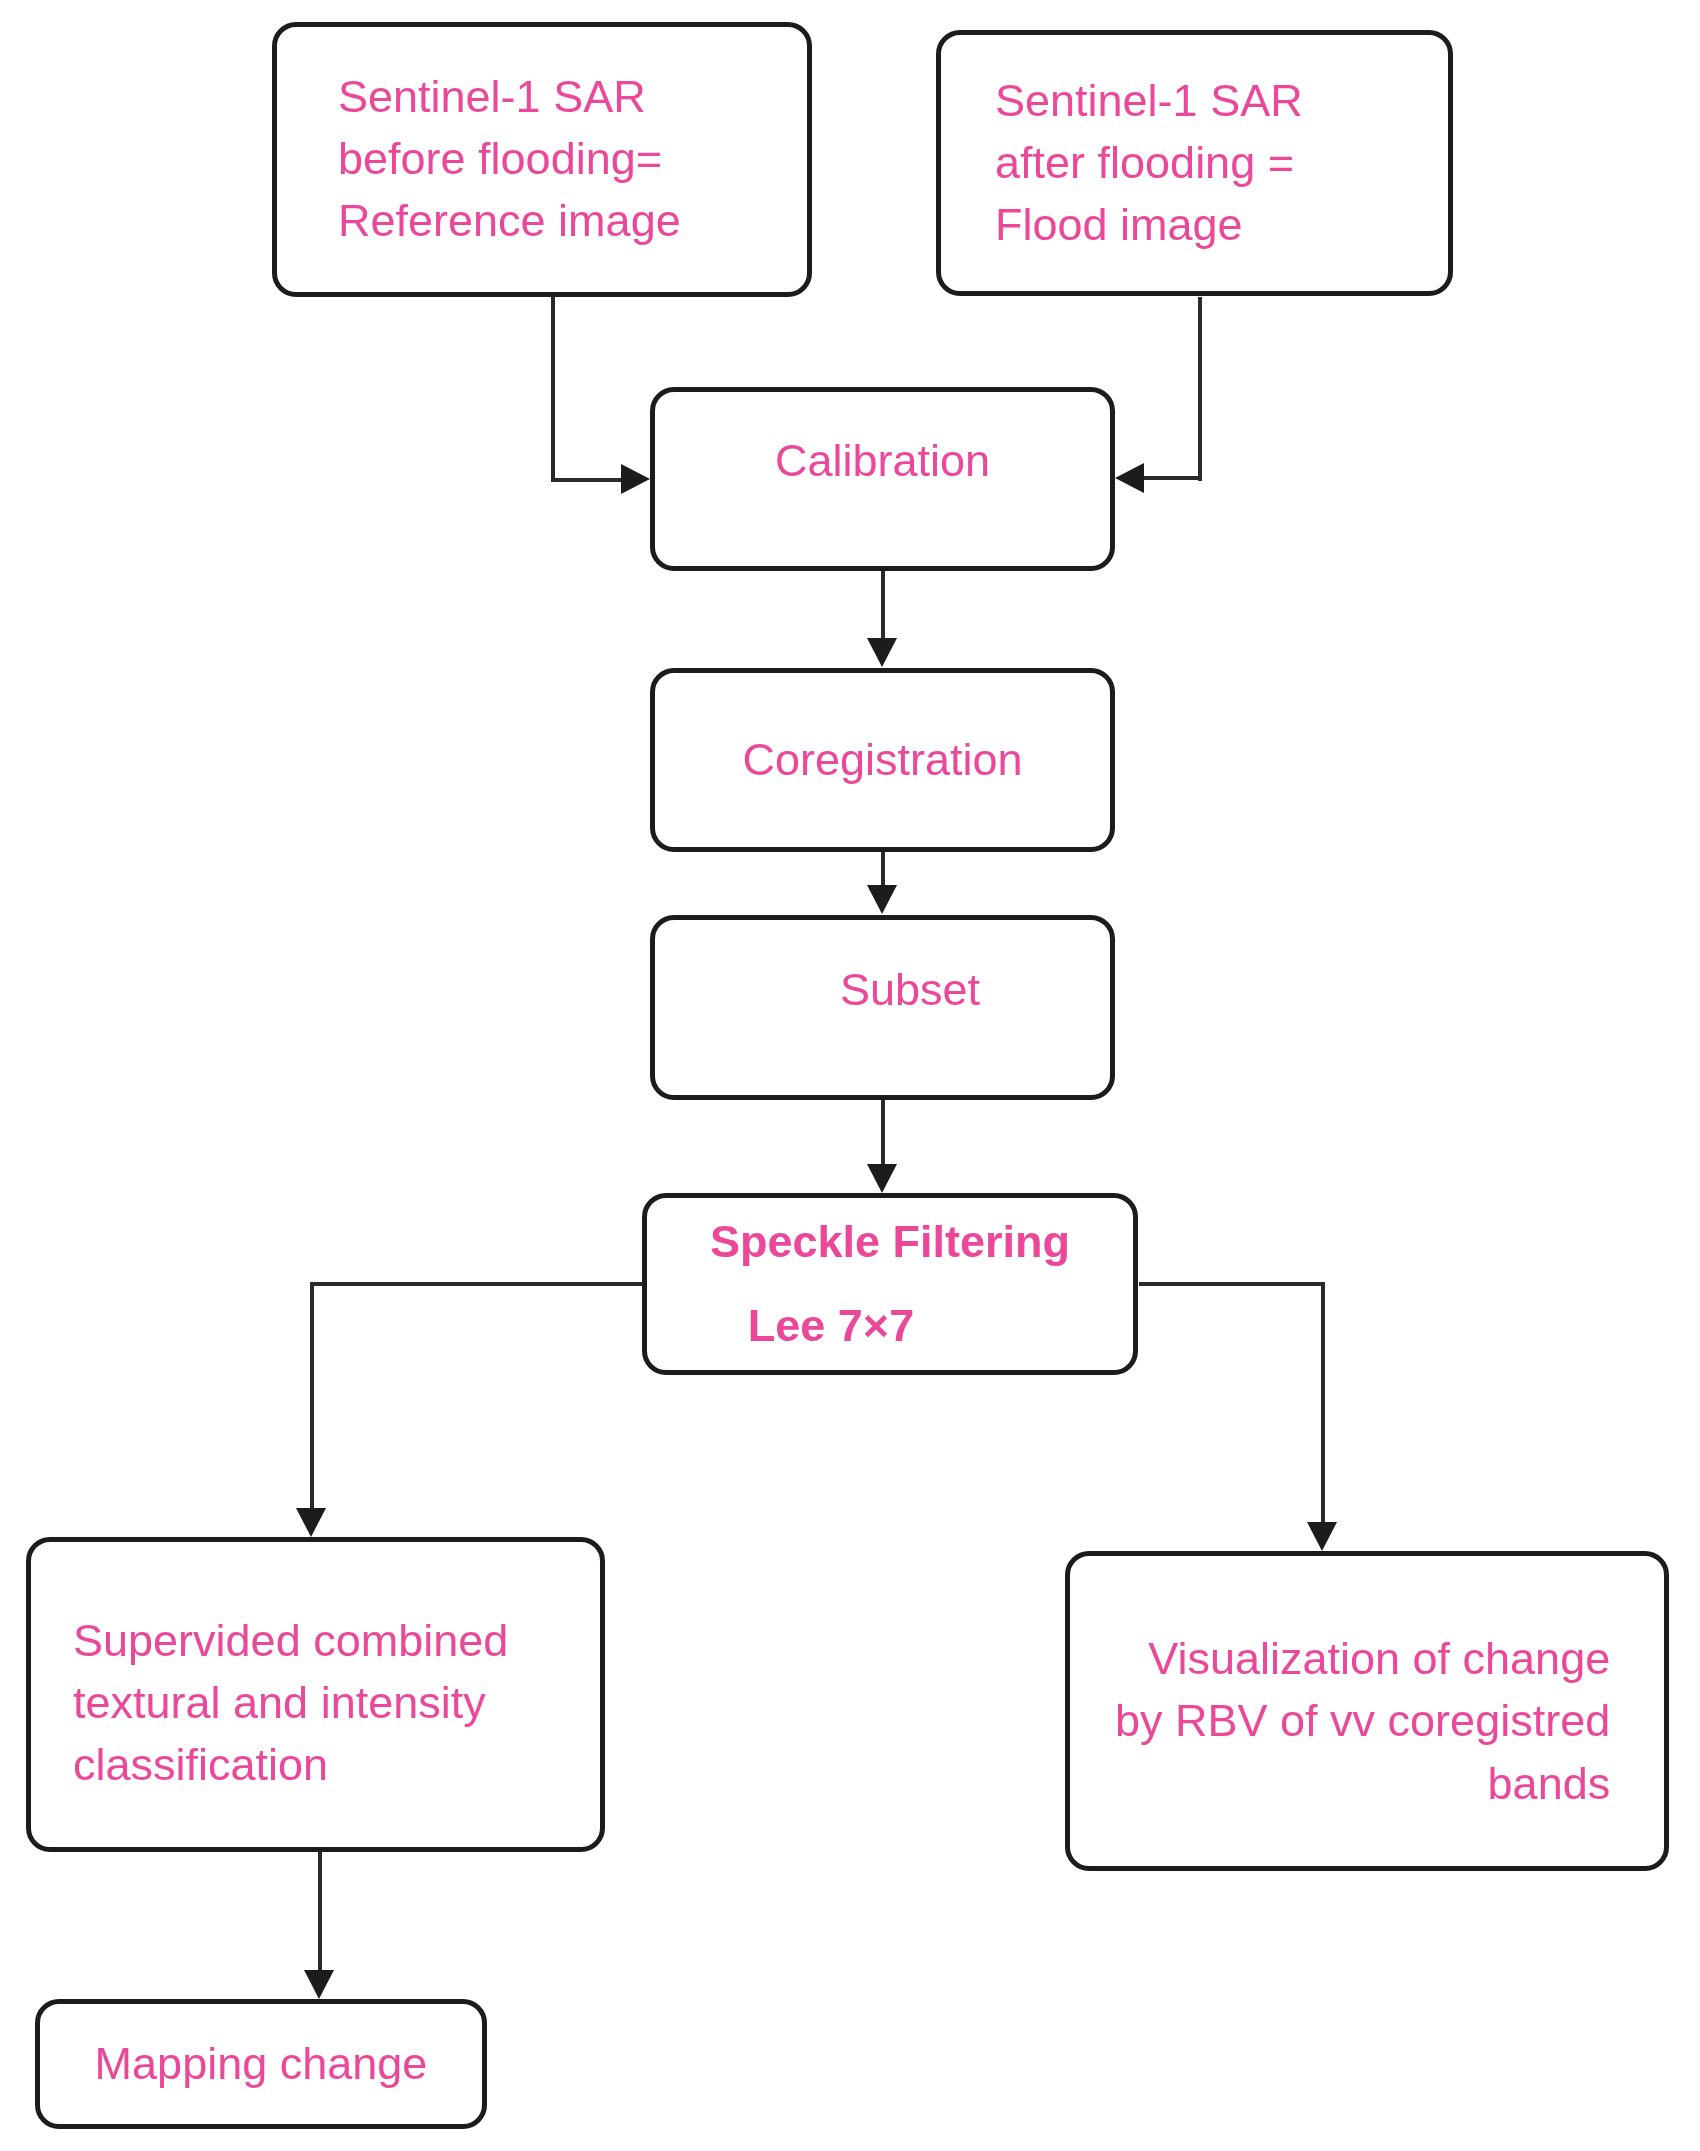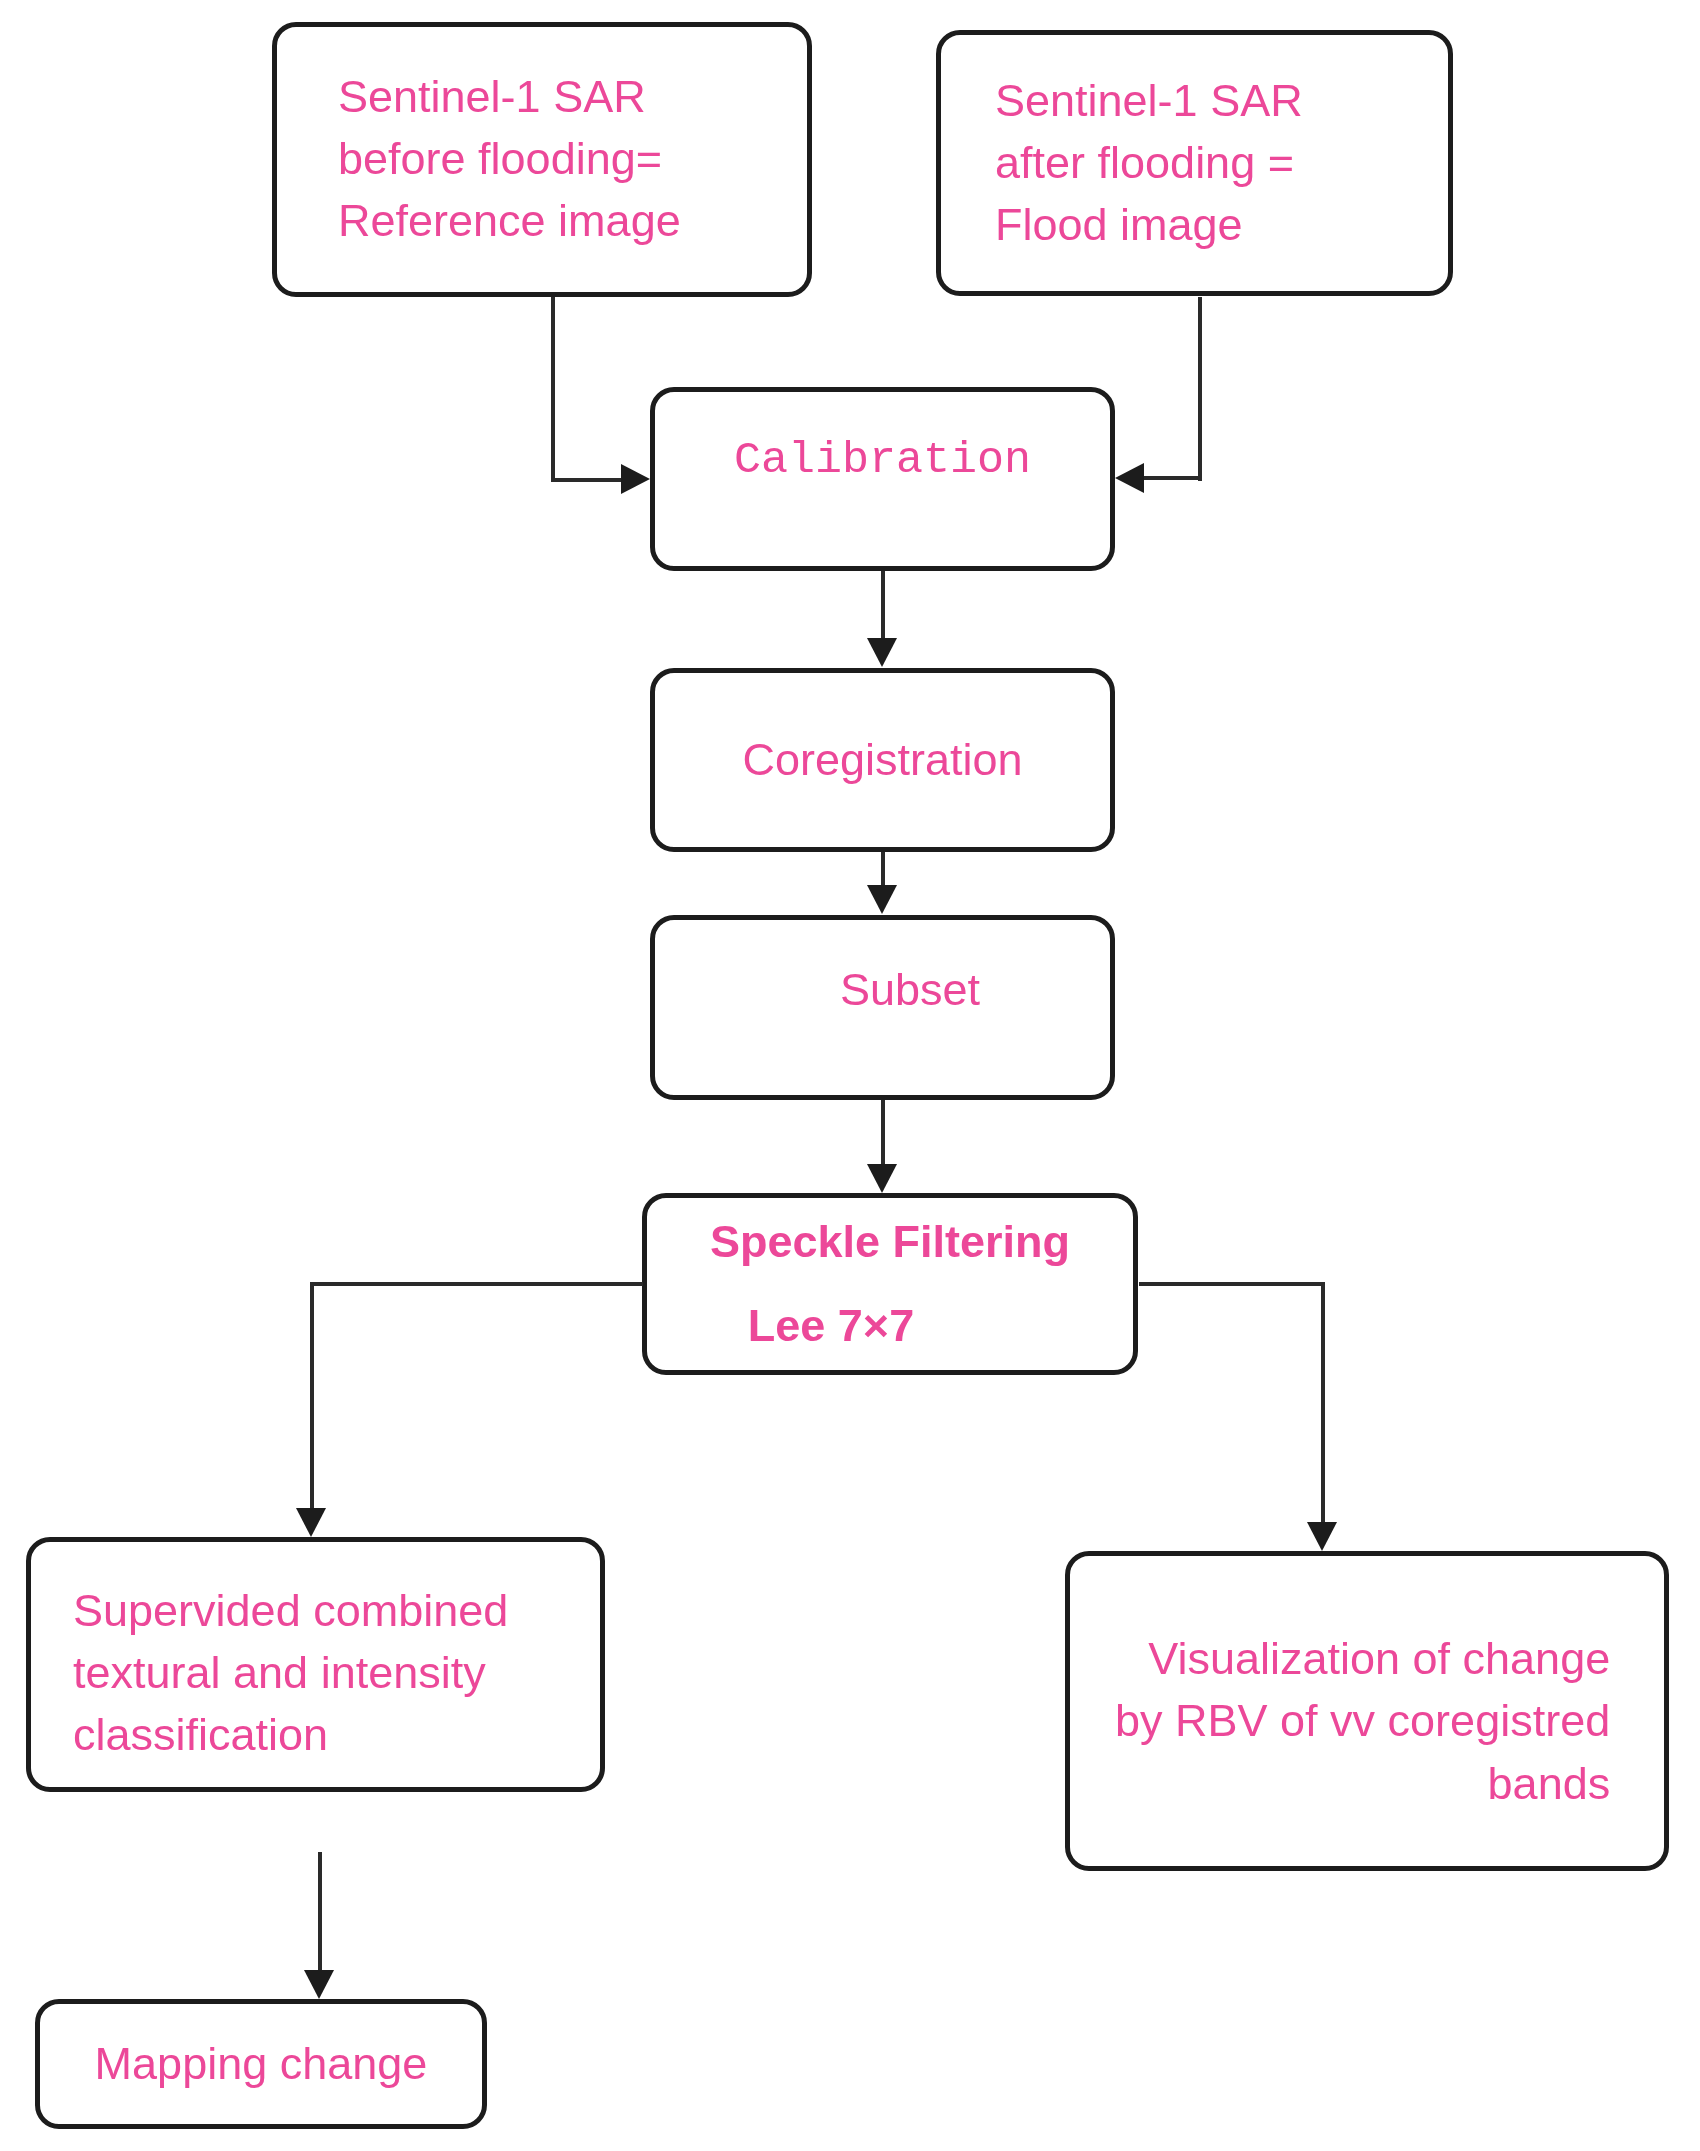--- a/index.html
+++ b/index.html
@@ -78,38 +78,38 @@
 before flooding=
 Reference image</span>
   </div>
 
   <div class="box left-text" style="left:936px; top:30px; width:517px; height:266px; padding-left:54px;">
     <span>Sentinel-1 SAR
 after flooding =
 Flood image</span>
   </div>
 
-  <div class="box center-text" style="left:650px; top:387px; width:465px; height:184px; padding-bottom:35px;font-family:Liberation Mono, monospace;">
+  <div class="box center-text" style="left:650px; top:387px; width:465px; height:184px; padding-bottom:35px;">
     <span>Calibration</span>
   </div>
 
   <div class="box center-text" style="left:650px; top:668px; width:465px; height:184px; ">
     <span>Coregistration</span>
   </div>
 
   <div class="box center-text" style="left:650px; top:915px; width:465px; height:185px; padding-bottom:35px; padding-right:130px;justify-content:flex-end;">
     <span>Subset</span>
   </div>
 
   <div class="box col center-text" style="left:642px; top:1193px; width:496px; height:182px;font-weight:bold;">
     <span>Speckle Filtering</span>
     <span class="speckle-subtitle">Lee 7×7</span>
   </div>
 
-  <div class="box left-text" style="left:26px; top:1537px; width:579px; height:255px; padding-left:42px; padding-top:17.3px;">
+  <div class="box left-text" style="left:26px; top:1537px; width:579px; height:315px; padding-left:42px; padding-top:17.3px;">
     <span>Supervided combined
 textural and intensity
 classification</span>
   </div>
 
   <div class="box left-text" style="left:1065px; top:1551px; width:604px; height:320px; padding-left:45px; padding-top:21px;text-align:right;">
     <span>Visualization of change
 by RBV of vv coregistred
 bands</span>
   </div>

